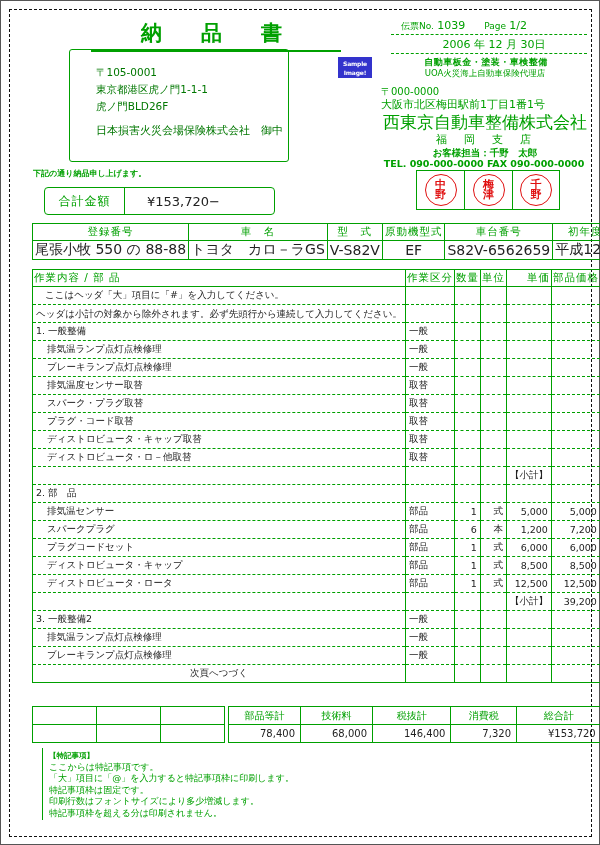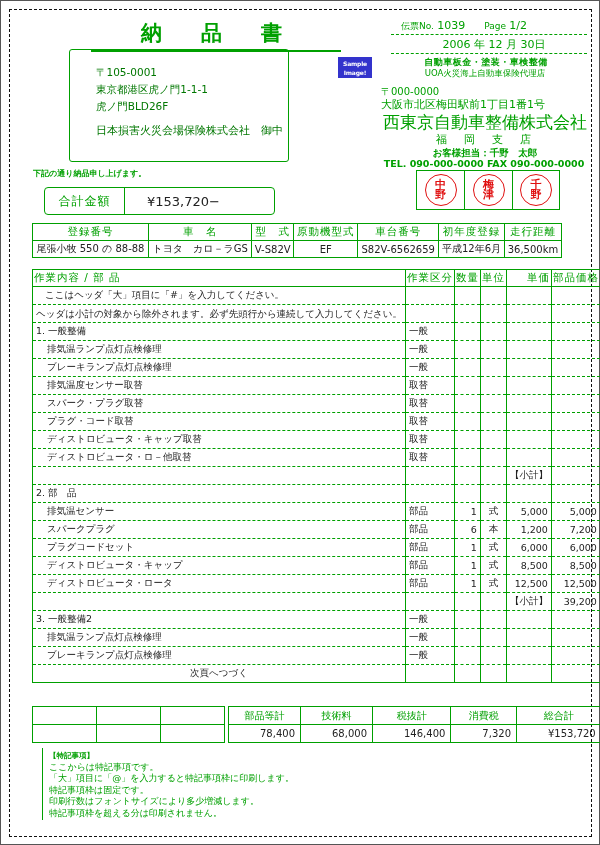--- a/index.html
+++ b/index.html
@@ -192,21 +192,21 @@
     border: 1.2px solid #00a000;
     height: 17px;
     text-align: center;
     padding: 0 2px;
     white-space: nowrap;
   }
   #vehicle-table th {
     color: #00a000; font-weight: normal; letter-spacing: 1px;
     font-size: 10.5px;
   }
-  #vehicle-table td { color: #222; font-size: 10px; }
+  #vehicle-table td { color: #222; font-size: 14px; }
 
   
   #items-table {
     position: absolute; left: 31px; top: 268px;
     width: 530px;
     border-collapse: collapse;
     font-size: 10px;
   }
   #items-table th {
     border: 1.3px solid #00a000;
@@ -224,21 +224,21 @@
     color: #222;
     font-size: 9.5px;
     padding: 0 3px;
     white-space: nowrap;
   }
   #items-table tr.first-row td { border-top: none; padding-left: 12px; }
   #items-table tr:last-child td { border-bottom: 1.3px solid #00a000; }
   .c-desc  { width: 212px; text-align: left; }
   .c-kbn   { width: 74px;  text-align: left; }
   .c-qty   { width: 33px;  text-align: right; }
-  .c-unit  { width: 31px;  text-align: center; }
+  .c-unit  { width: 31px;  text-align: right; }
   .c-price { width: 54px;  text-align: right; }
   .c-parts { width: 60px;  text-align: right; }
   .indent  { padding-left: 14px !important; }
   .tiny    { font-size: 7.5px; line-height: 9px; white-space: normal; }
   .subtot-lbl { text-align: center !important; }
   .center-row { text-align: center !important; }
 
   
   #summary-left {
     position: absolute; left: 31px; top: 705px;

